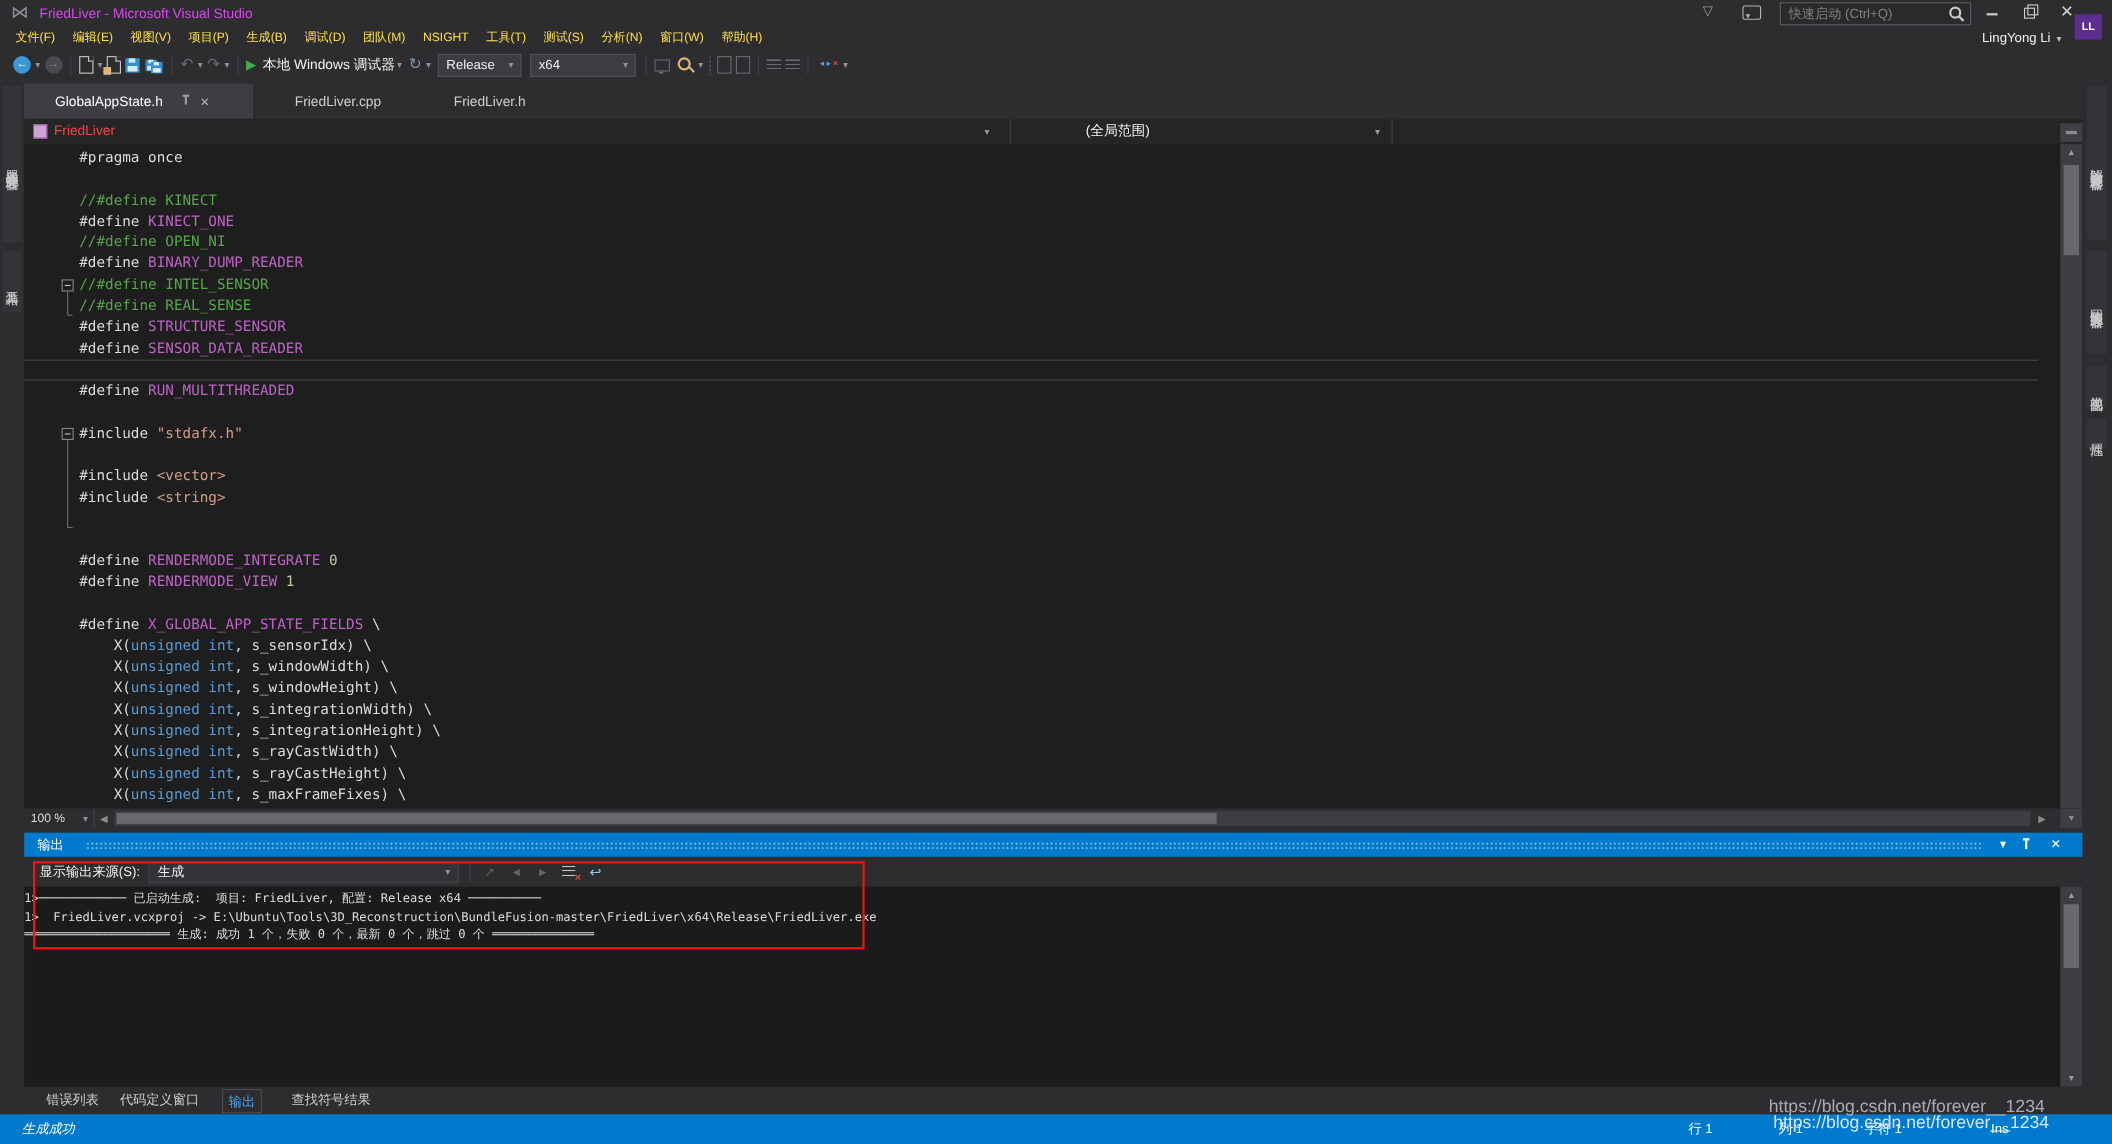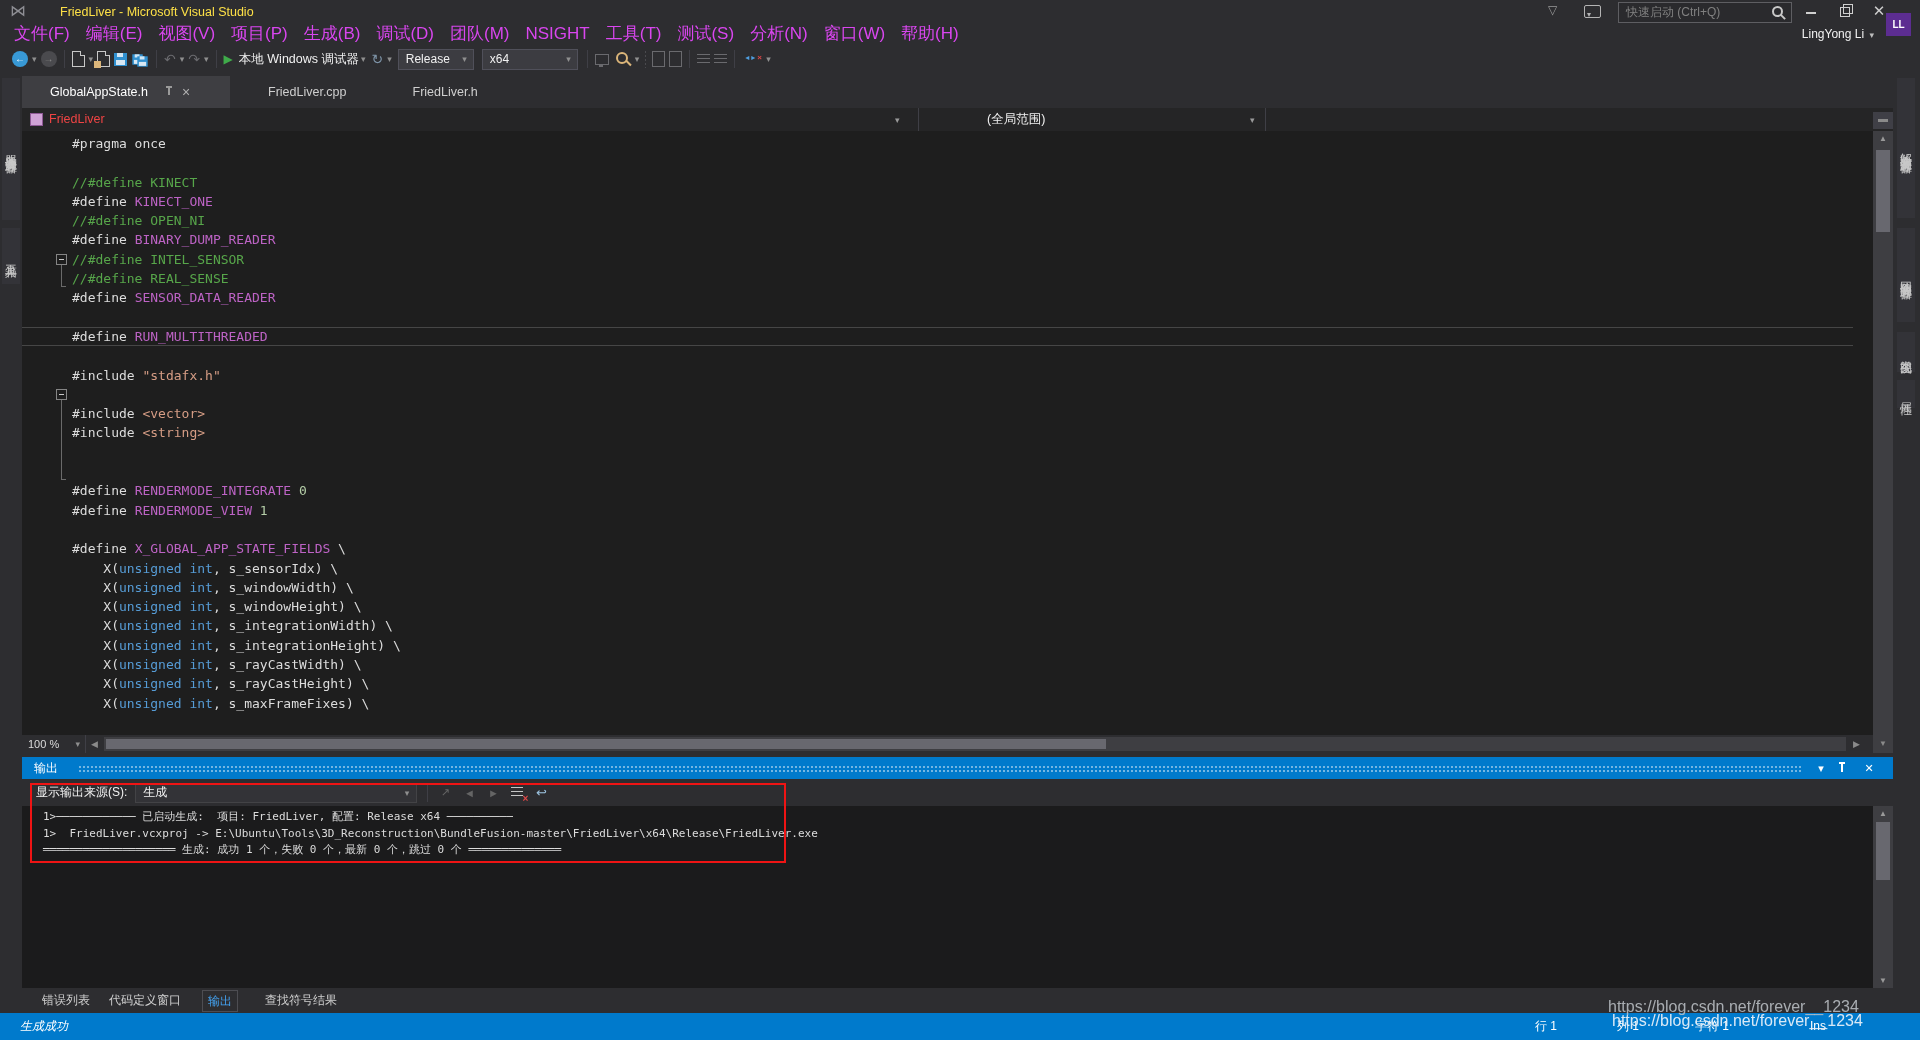--- a/index.html
+++ b/index.html
@@ -1,38 +1,38 @@
 <!DOCTYPE html>
 <html><head>
 <meta charset="utf-8">
 <style>
   html,body{margin:0;padding:0;background:#2d2d30;width:1920px;height:1040px;overflow:hidden;
     font-family:"Liberation Sans","DejaVu Sans",sans-serif;-webkit-font-smoothing:antialiased;}
   .abs{position:absolute;}
   
   #titlebar{left:0;top:0;width:1920px;height:24px;}
   #vs-logo{left:10px;top:1px;font-size:16px;color:#8e8e94;}
-  #win-title{left:36px;top:0;height:24px;line-height:24px;font-size:12.5px;color:#fde047;margin-left:24px;}
+  #win-title{left:36px;top:0;height:24px;line-height:24px;font-size:12.5px;color:#d946ef;}
   #filter-ic{left:1548px;top:3px;color:#9a9a9a;font-size:12px;}
   .bubble{left:1584px;top:5px;width:15px;height:11px;border:1px solid #b4b4b4;border-radius:2px;}
   .bubble:after{content:"";position:absolute;left:2px;bottom:-4px;border:4px solid transparent;border-top-color:#b4b4b4;border-left-width:2px;border-right-width:2px;}
   #quicklaunch{left:1618px;top:2px;width:172px;height:19px;border:1px solid #5e5e62;background:#2a2a2d;}
   #quicklaunch .ph{position:absolute;left:7px;top:0;line-height:19px;font-size:12px;color:#808080;}
   .mag{position:absolute;width:7px;height:7px;border:2px solid #c8c8c8;border-radius:50%;}
   .mag:after{content:"";position:absolute;width:6px;height:2px;background:#c8c8c8;left:6px;top:8px;transform:rotate(45deg);}
   #ql-mag{right:8px;top:3px;}
   .winbtn{top:0;height:22px;width:30px;text-align:center;color:#cfcfcf;}
   #btn-min span{display:inline-block;width:10px;height:2px;background:#cfcfcf;margin-top:12px;}
   #btn-restore span{display:inline-block;width:8px;height:8px;border:1px solid #cfcfcf;margin-top:7px;position:relative;}
   #btn-restore span:before{content:"";position:absolute;width:8px;height:8px;border:1px solid #cfcfcf;left:2px;top:-4px;}
   #btn-close{font-size:15px;line-height:22px;}
   
   #menubar{left:0;top:24px;width:1920px;height:20px;}
   #menu-items{position:absolute;left:6px;top:0;display:flex;}
-  .menu-item{padding:0 8px;line-height:20px;font-size:17px;color:#d946ef;white-space:nowrap;}
+  .menu-item{padding:0 8px;line-height:20px;font-size:11px;color:#fde047;white-space:nowrap;}
   #user-area{right:44px;top:0;line-height:20px;font-size:12px;color:#f1f1f1;}
   #user-area .car{color:#bdbdbd;font-size:9px;}
   #user-badge{left:1886px;top:13px;width:25px;height:23px;background:#5c2d91;color:#fff;
     font-size:10px;font-weight:bold;text-align:center;line-height:23px;z-index:30;}
   
   #toolbar{left:0;top:44px;width:1920px;height:30px;display:flex;align-items:center;padding-left:10px;box-sizing:border-box;}
   .tsep{width:1px;height:18px;background:#3f3f46;margin:0 5px;}
   .dsep{width:3px;height:18px;margin:0 3px;background-image:radial-gradient(#4a4a4e 1px,transparent 1px);background-size:3px 4px;}
   .tbtn{position:relative;height:24px;display:flex;align-items:center;margin:0 2px;}
   .car{font-size:9px;color:#8f8f8f;margin:0 2px;}
@@ -119,21 +119,21 @@
   .hd-pin:after{content:"";position:absolute;left:3px;top:1px;width:6px;height:2px;background:#fff;}
   #out-toolbar{position:absolute;left:0;top:22px;width:100%;height:27px;background:#2d2d30;display:flex;align-items:center;}
   #out-src-label{margin-left:14px;font-size:12px;color:#f1f1f1;white-space:nowrap;}
   #out-combo{margin-left:8px;width:282px;height:20px;background:#333337;border:1px solid #434346;display:flex;align-items:center;justify-content:space-between;box-sizing:border-box;padding:0 5px 0 7px;}
   #out-combo .val{font-size:12px;color:#f1f1f1;}
   .oicon{position:relative;width:22px;height:20px;margin:0 1px;display:flex;align-items:center;justify-content:center;font-size:11px;color:#656565;}
   #ic-clear .stack{width:12px;height:11px;background-image:repeating-linear-gradient(#c5c5c5 0 1px,transparent 1px 4px);}
   #ic-clear .rx{position:absolute;right:0;bottom:-1px;color:#e04747;font-size:10px;font-weight:bold;}
   #ic-wrap{color:#9cc3e0;font-size:13px;}
   #out-content{position:absolute;left:0;top:49px;width:100%;height:182px;background:#1b1b1c;overflow:hidden;}
-  .out-line{position:relative;white-space:pre;font-family:"DejaVu Sans Mono","Liberation Mono",monospace;font-size:11px;line-height:16.5px;color:#dcdcdc;padding-left:21px;}
+  .out-line{position:relative;white-space:pre;font-family:"DejaVu Sans Mono","Liberation Mono",monospace;font-size:11px;line-height:16.5px;color:#dcdcdc;}
   #out-content .pad{height:3px;}
   #out-vscroll{position:absolute;left:1851px;top:49px;width:20px;height:182px;}
   #red-box{left:30px;top:783px;width:752px;height:76px;border:2px solid #ef1414;z-index:20;}
   
   #panel-tabs{left:0;top:988px;width:1920px;height:25px;background:#2d2d30;}
   .ptab{position:absolute;top:2px;height:20px;line-height:20px;font-size:12px;color:#cfcfcf;padding:0 5px;}
   .ptab.active{border:1px solid #4d4d52;color:#44a3f2;}
   
   #statusbar{left:0;top:1013px;width:1920px;height:27px;background:#007acc;color:#fff;font-size:12px;}
   #sb-left{position:absolute;left:20px;line-height:27px;font-style:italic;}
@@ -309,20 +309,21 @@
   <div id="cur-line" style="top: 196px;"></div>
   <div id="code-lines">
       <div class="code-line"><span class="tk-d">#pragma once</span></div>
       <div class="code-line"></div>
       <div class="code-line"><span class="tk-c">//#define KINECT</span></div>
       <div class="code-line"><span class="tk-d">#define </span><span class="tk-m">KINECT_ONE</span></div>
       <div class="code-line"><span class="tk-c">//#define OPEN_NI</span></div>
       <div class="code-line"><span class="tk-d">#define </span><span class="tk-m">BINARY_DUMP_READER</span></div>
       <div class="code-line"><span class="tk-c">//#define INTEL_SENSOR</span></div>
       <div class="code-line"><span class="tk-c">//#define REAL_SENSE</span></div>
+      <div class="code-line"><span class="tk-d">#define </span><span class="tk-m">STRUCTURE_SENSOR</span></div>
       <div class="code-line"><span class="tk-d">#define </span><span class="tk-m">SENSOR_DATA_READER</span></div>
       <div class="code-line"></div>
       <div class="code-line"><span class="tk-d">#define </span><span class="tk-m">RUN_MULTITHREADED</span></div>
       <div class="code-line"></div>
       <div class="code-line"><span class="tk-d">#include </span><span class="tk-s">"stdafx.h"</span></div>
       <div class="code-line"></div>
       <div class="code-line"><span class="tk-d">#include </span><span class="tk-s">&lt;vector&gt;</span></div>
       <div class="code-line"><span class="tk-d">#include </span><span class="tk-s">&lt;string&gt;</span></div>
       <div class="code-line"></div>
       <div class="code-line"></div>

